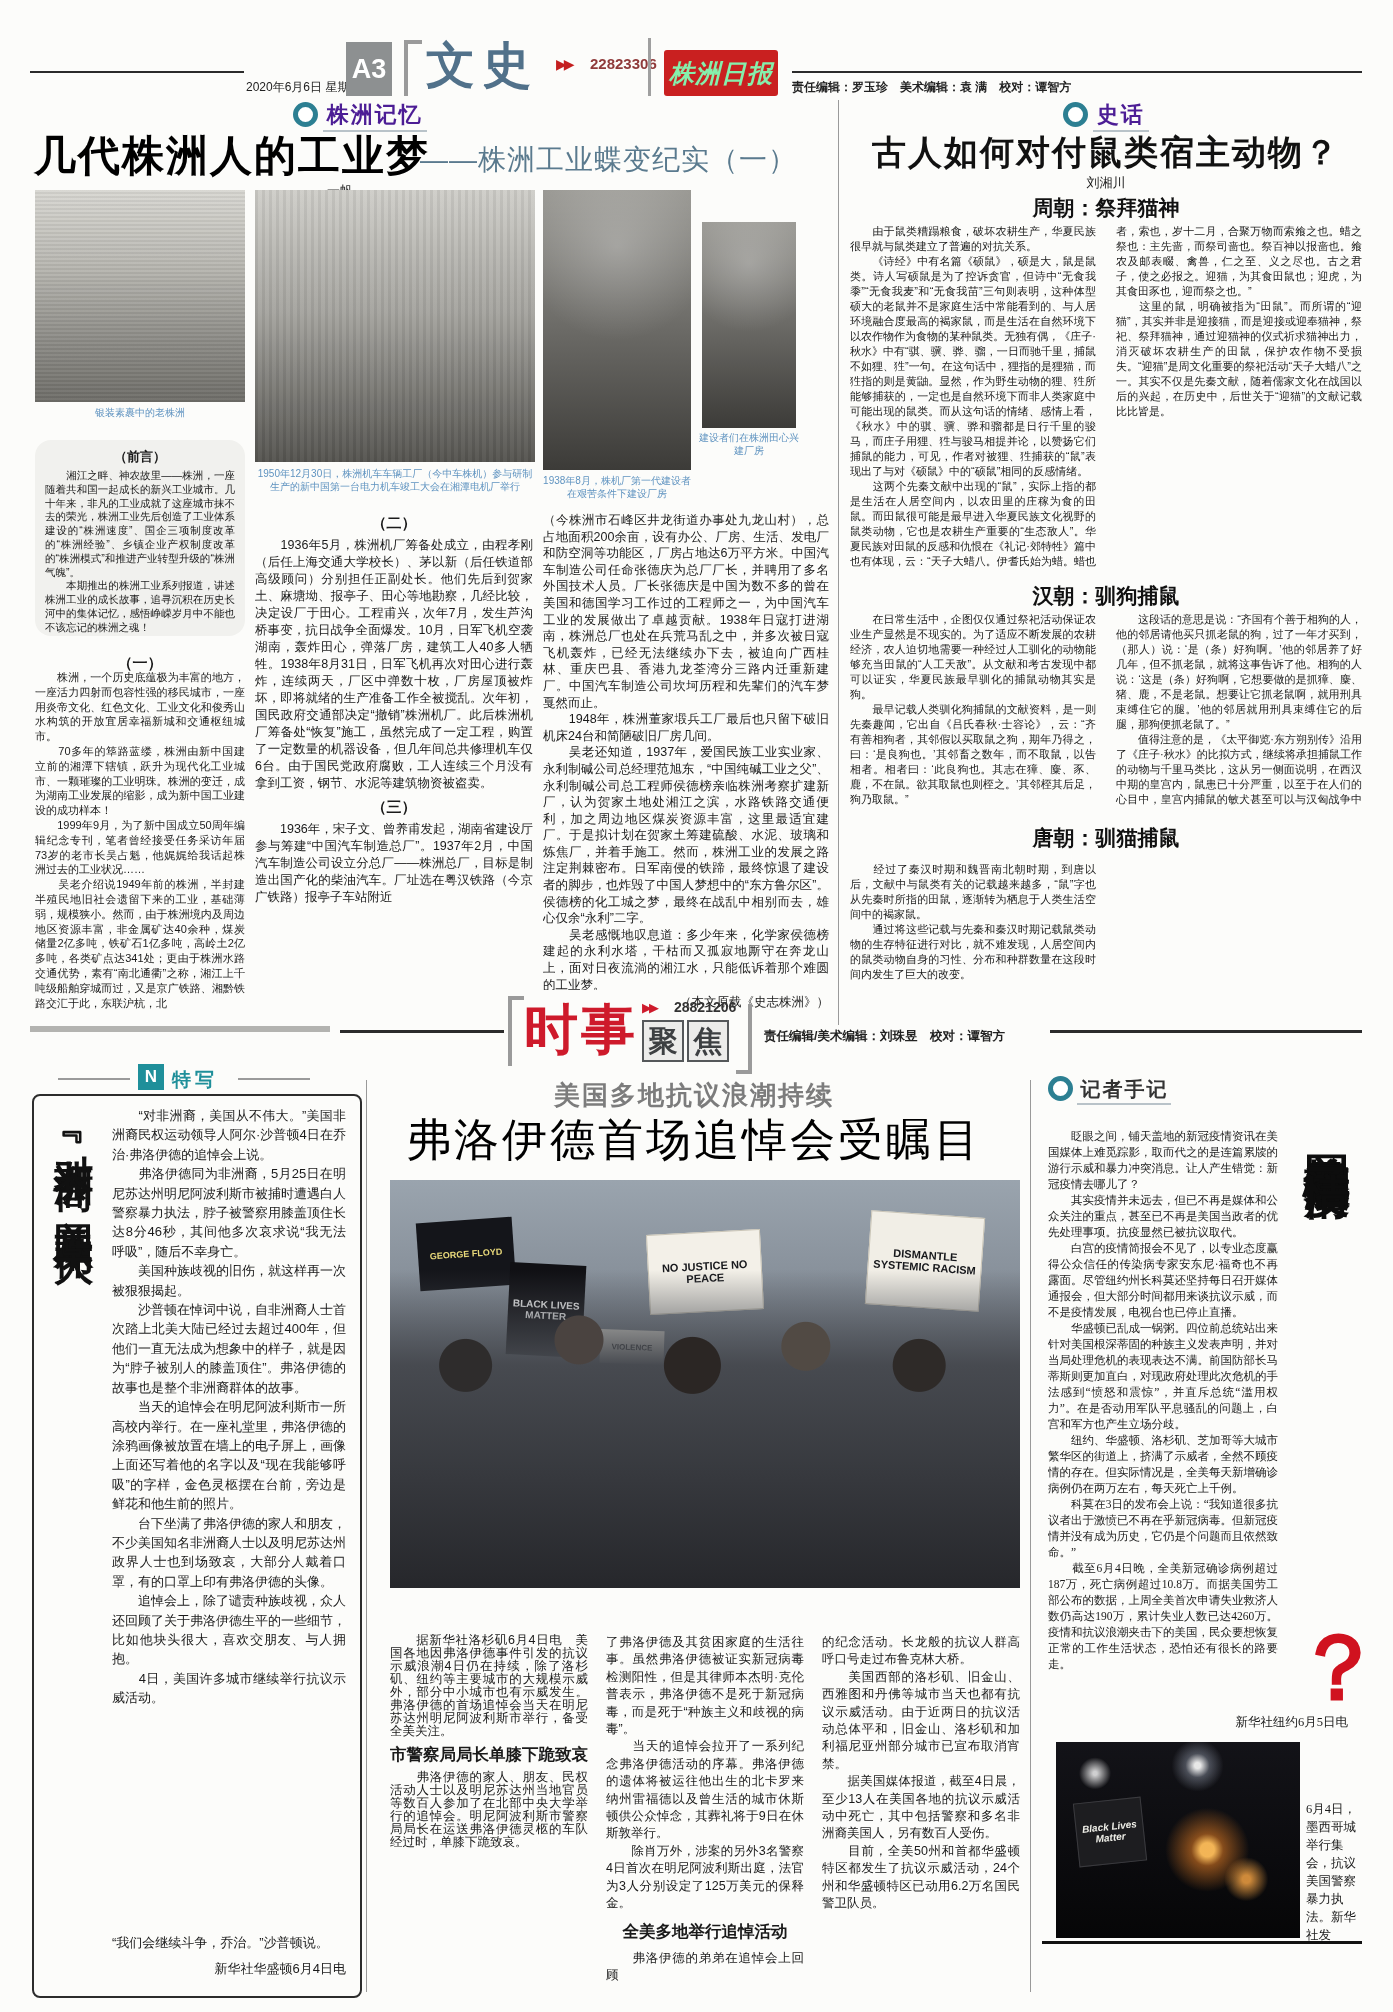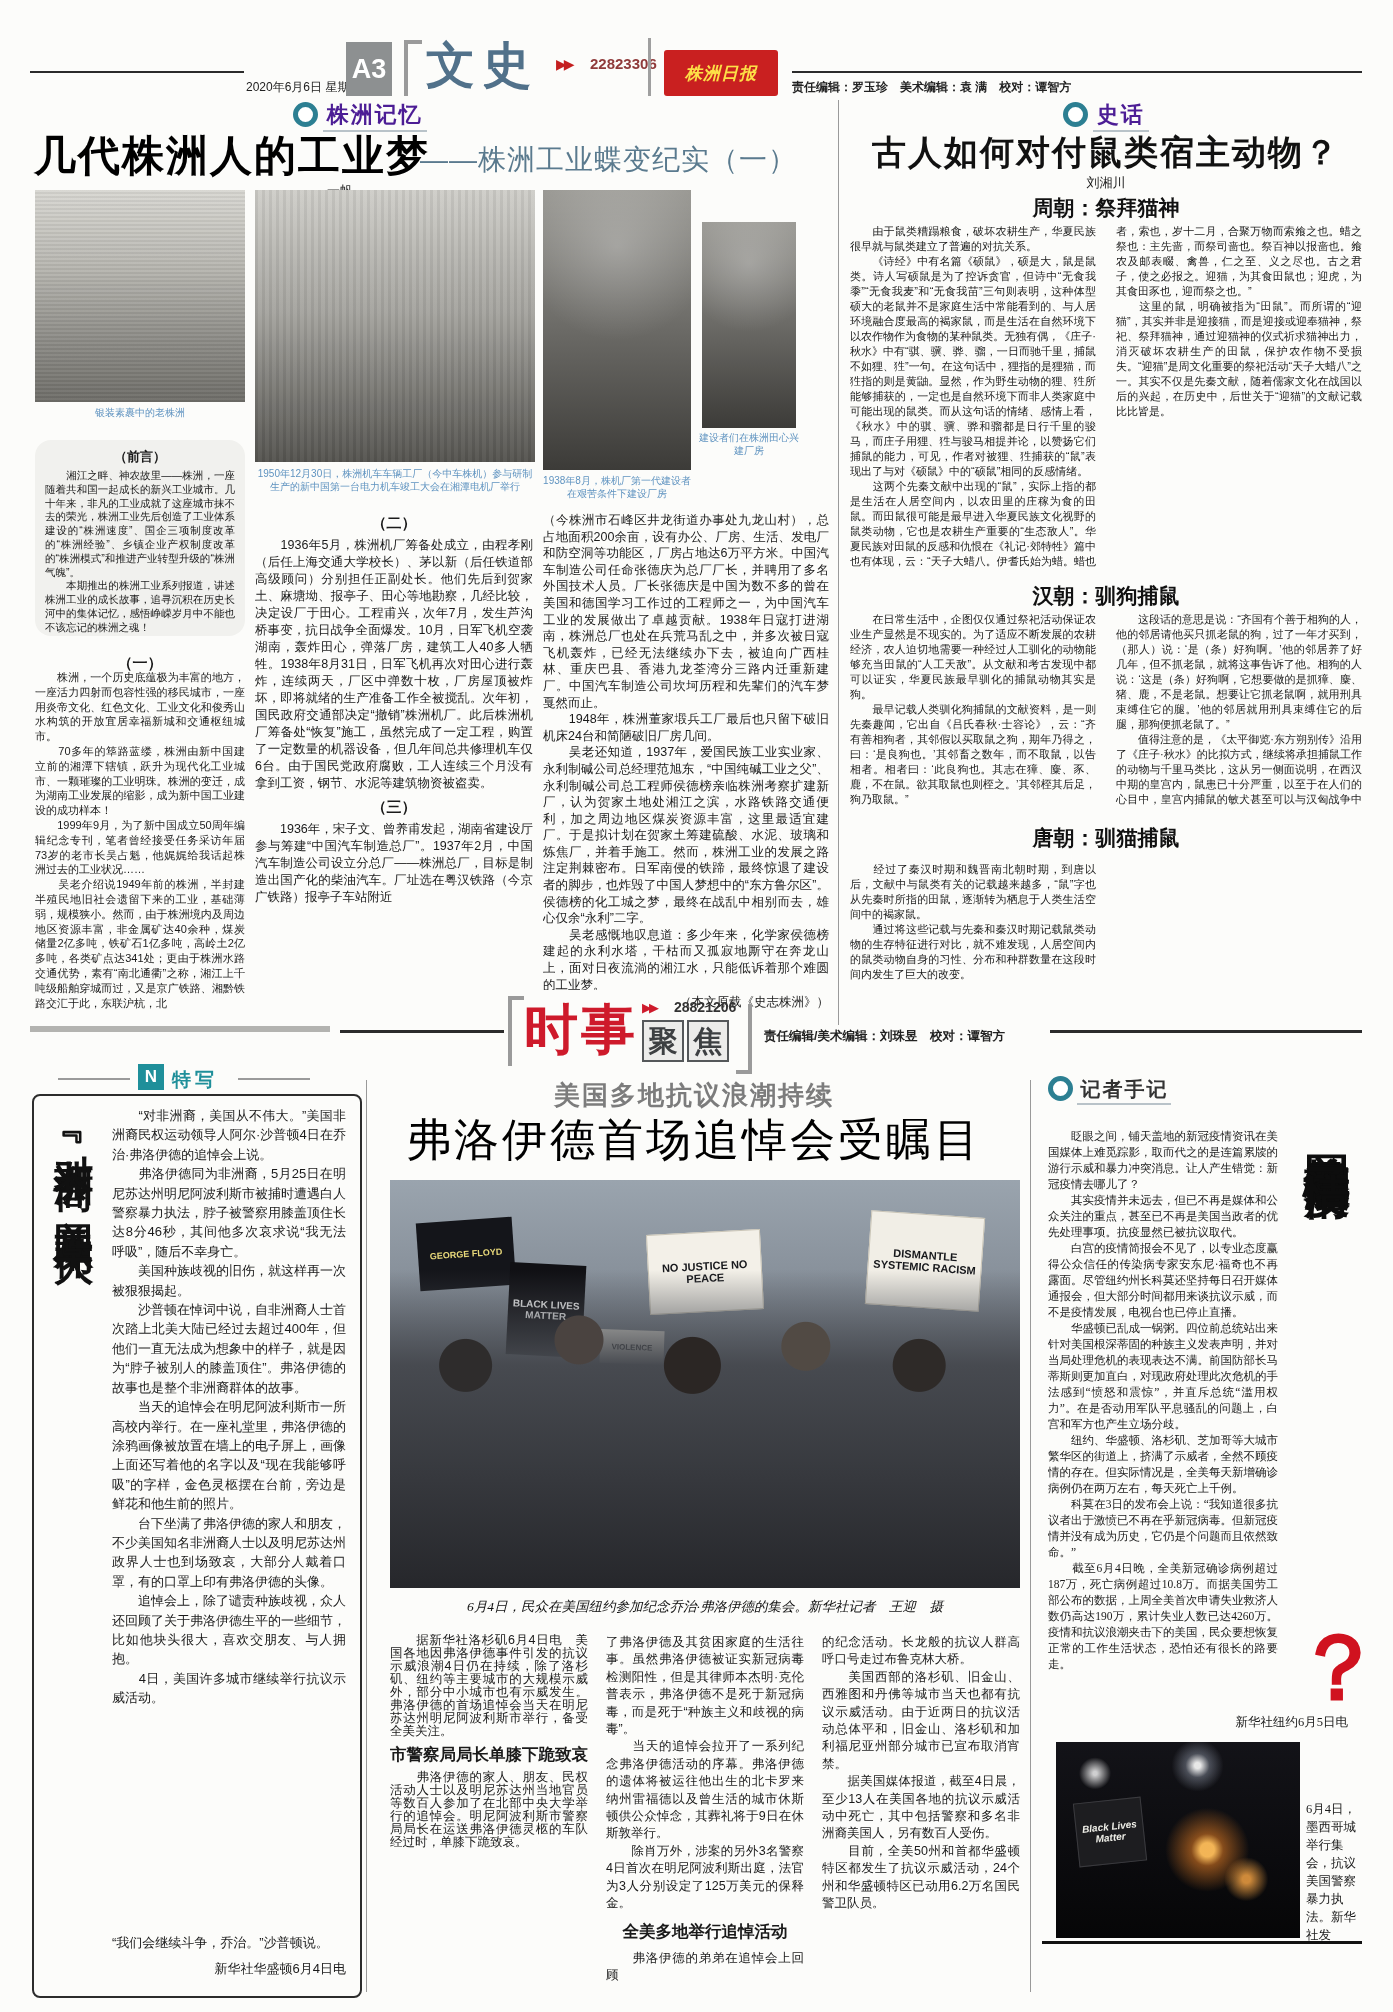--- a/index.html
+++ b/index.html
@@ -50,21 +50,21 @@
        display:flex;align-items:center;justify-content:center;font-size:27px;font-weight:bold;">
     <span>A3</span>
   </div>
   <div class="abs bracketL" style="left:404px;top:40px;width:14px;height:52px;"></div>
   <div class="abs" style="left:426px;top:33px;font-size:49px;font-weight:900;color:#51718a;letter-spacing:7px;">文史</div>
   <div class="abs" style="left:556px;top:56px;font-size:14px;color:#c41f1f;letter-spacing:-3px;">▶▶</div>
   <div class="abs" style="left:590px;top:55px;font-size:15px;font-weight:bold;color:#8f3a3a;">22823306</div>
   <div class="abs" style="left:648px;top:38px;width:3px;height:58px;background:#9f9f9f;"></div>
   <div class="abs serif" style="left:664px;top:50px;width:114px;height:46px;background:#c92020;border-radius:3px;
        display:flex;align-items:center;justify-content:center;">
-    <span style="color:#fde047;font-size:17px;font-weight:bold;font-style:italic;letter-spacing:1px;">株洲日报</span>
+    <span style="color:#86efac;font-size:25px;font-weight:bold;font-style:italic;letter-spacing:1px;">株洲日报</span>
   </div>
   <div class="abs rule" style="left:792px;top:71px;width:570px;height:2px;"></div>
   <div class="abs" style="left:792px;top:79px;font-size:12px;font-weight:bold;color:#222;">责任编辑：罗玉珍　美术编辑：袁 满　校对：谭智方</div>
 
   <div class="abs" style="left:30px;top:100px;width:660px;text-align:center;">
     <span class="ring"></span>
     <span class="seclabel">株洲记忆</span>
   </div>
   <div class="abs" style="left:34px;top:128px;font-size:42px;font-weight:900;letter-spacing:2px;color:#000;">几代株洲人的工业梦</div>
   <div class="abs" style="left:420px;top:141px;font-size:28px;color:#5a7a8e;letter-spacing:1px;">——株洲工业蝶变纪实（一）</div>
@@ -170,21 +170,20 @@
 
   <div class="abs clip" style="left:390px;top:1180px;width:630px;height:408px;background:linear-gradient(180deg,#9aa4ae 0%,#7b838d 40%,#565c64 100%);">
     <div class="sign" style="left:28px;top:40px;width:92px;height:64px;background:#14151a;color:#e8d87a;font-size:9px;transform:rotate(-4deg);padding:2px;">GEORGE FLOYD</div>
     <div class="sign" style="left:118px;top:84px;width:72px;height:88px;background:#101014;color:#fff;font-size:10px;transform:rotate(3deg);padding:2px;">BLACK LIVES MATTER</div>
     <div class="sign" style="left:258px;top:52px;width:108px;height:74px;background:#f3f0e8;color:#17181c;font-size:11px;transform:rotate(-3deg);padding:2px;border:1px solid #c9c4b6;">NO JUSTICE NO PEACE</div>
     <div class="sign" style="left:210px;top:150px;width:64px;height:34px;background:#efece2;color:#222;font-size:8px;transform:rotate(2deg);">VIOLENCE</div>
     <div class="sign" style="left:478px;top:34px;width:108px;height:88px;background:#f1eee6;color:#15161a;font-size:11px;transform:rotate(4deg);padding:2px;border:1px solid #c9c4b6;">DISMANTLE SYSTEMIC RACISM</div>
     <div class="sign" style="left:60px;top:268px;width:84px;height:58px;background:#0e0f12;color:#f5f5f0;font-size:9px;transform:rotate(-2deg);padding:2px;">BLACK LIVES MATTER</div>
     <div class="crowd"></div>
   </div>
-  <div class="abs serif" style="left:390px;top:1598px;width:630px;text-align:center;font-size:13.5px;font-style:italic;color:#111;">6月4日，民众在美国纽约参加纪念乔治·弗洛伊德的集会。新华社记者　王迎　摄</div>
 
   <div class="abs clip" style="left:390px;top:1634px;width:198px;height:360px;font-size:12.5px;line-height:13px;">
     <div class="ml just">　　据新华社洛杉矶6月4日电　美国各地因弗洛伊德事件引发的抗议示威浪潮4日仍在持续，除了洛杉矶、纽约等主要城市的大规模示威外，部分中小城市也有示威发生。弗洛伊德的首场追悼会当天在明尼苏达州明尼阿波利斯市举行，备受全美关注。</div>
     <div style="text-align:center;font-weight:bold;font-size:16.5px;margin:10px 0;">市警察局局长单膝下跪致哀</div>
     <div class="ml just">　　弗洛伊德的家人、朋友、民权活动人士以及明尼苏达州当地官员等数百人参加了在北部中央大学举行的追悼会。明尼阿波利斯市警察局局长在运送弗洛伊德灵柩的车队经过时，单膝下跪致哀。</div>
   </div>
   <div class="abs clip" style="left:606px;top:1634px;width:198px;height:360px;font-size:12.5px;line-height:17.4px;">
     <div class="ml just">了弗洛伊德及其贫困家庭的生活往事。虽然弗洛伊德被证实新冠病毒检测阳性，但是其律师本杰明·克伦普表示，弗洛伊德不是死于新冠病毒，而是死于“种族主义和歧视的病毒”。
 　　当天的追悼会拉开了一系列纪念弗洛伊德活动的序幕。弗洛伊德的遗体将被运往他出生的北卡罗来纳州雷福德以及曾生活的城市休斯顿供公众悼念，其葬礼将于9日在休斯敦举行。
 　　除肖万外，涉案的另外3名警察4日首次在明尼阿波利斯出庭，法官为3人分别设定了125万美元的保释金。</div>

